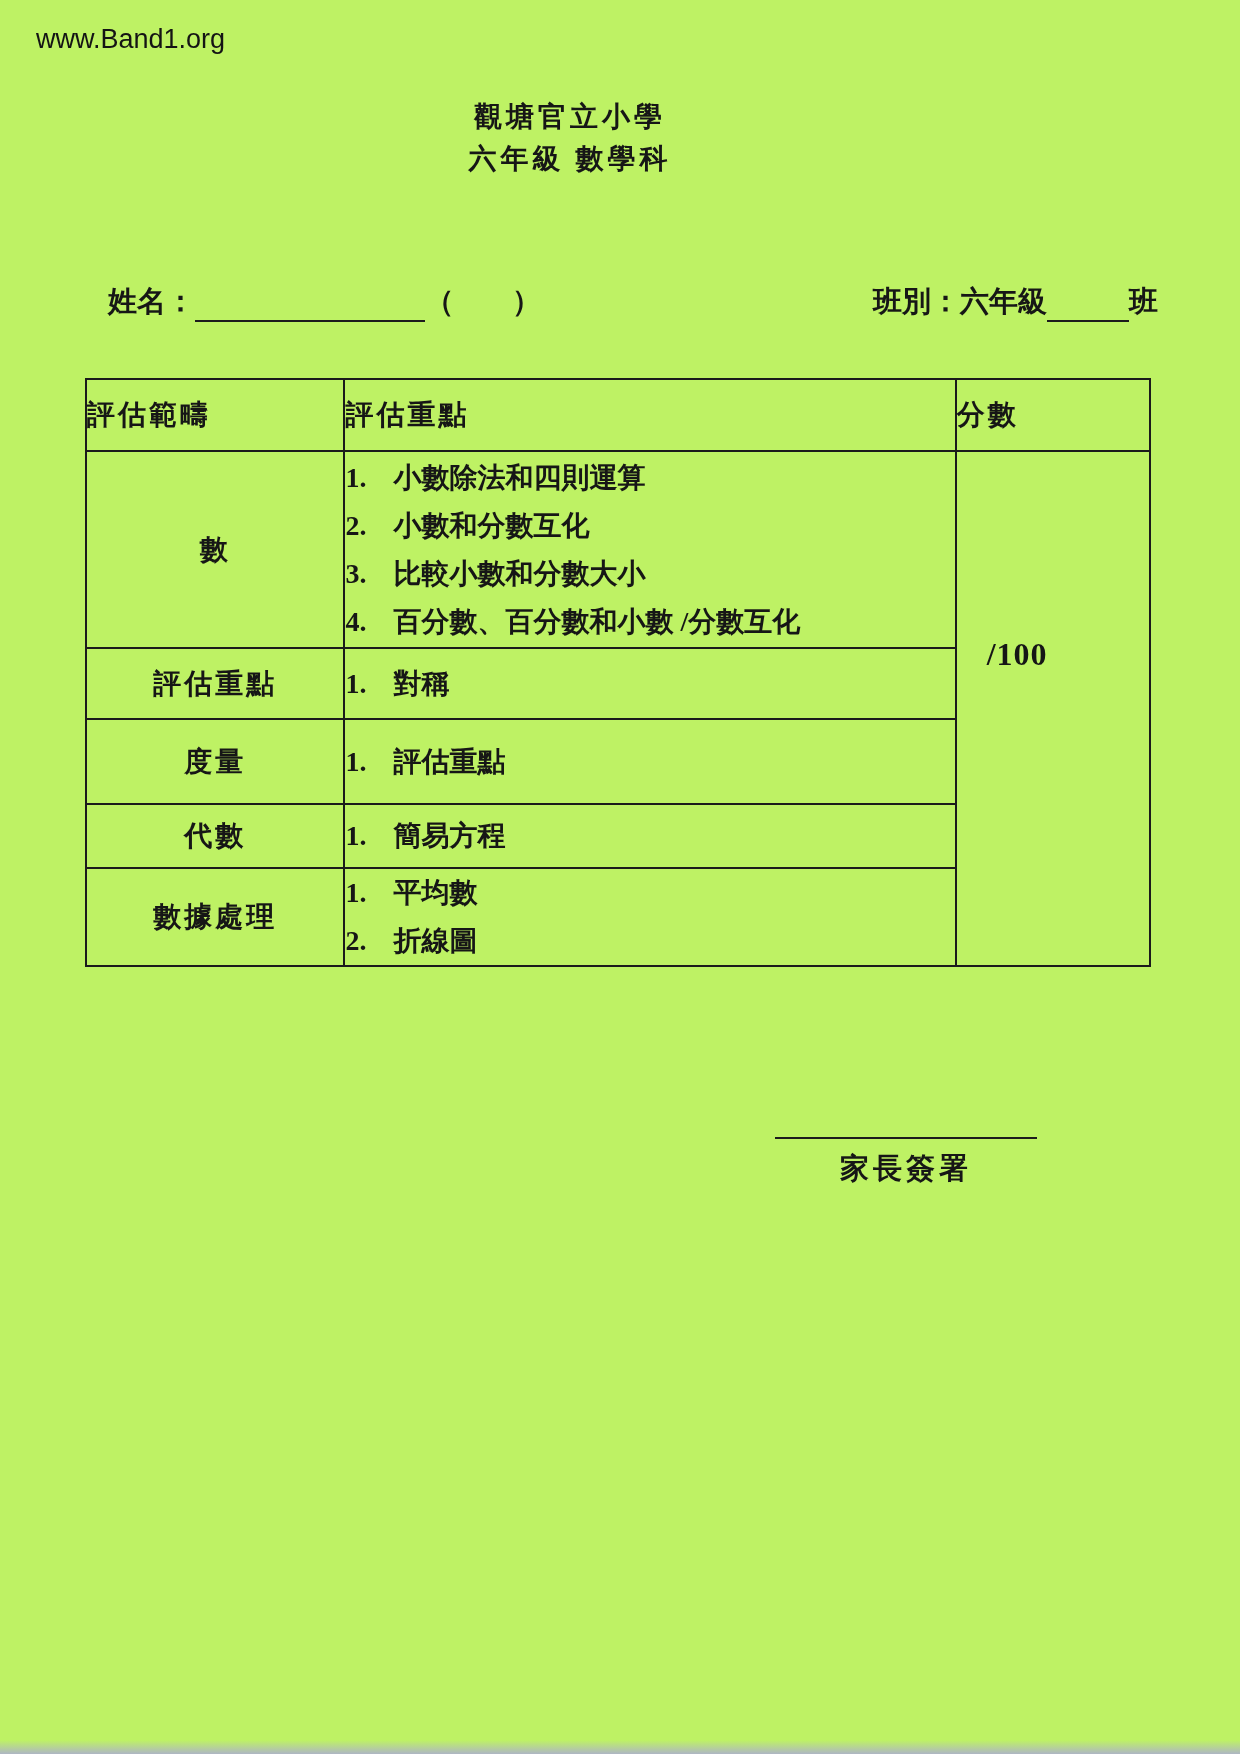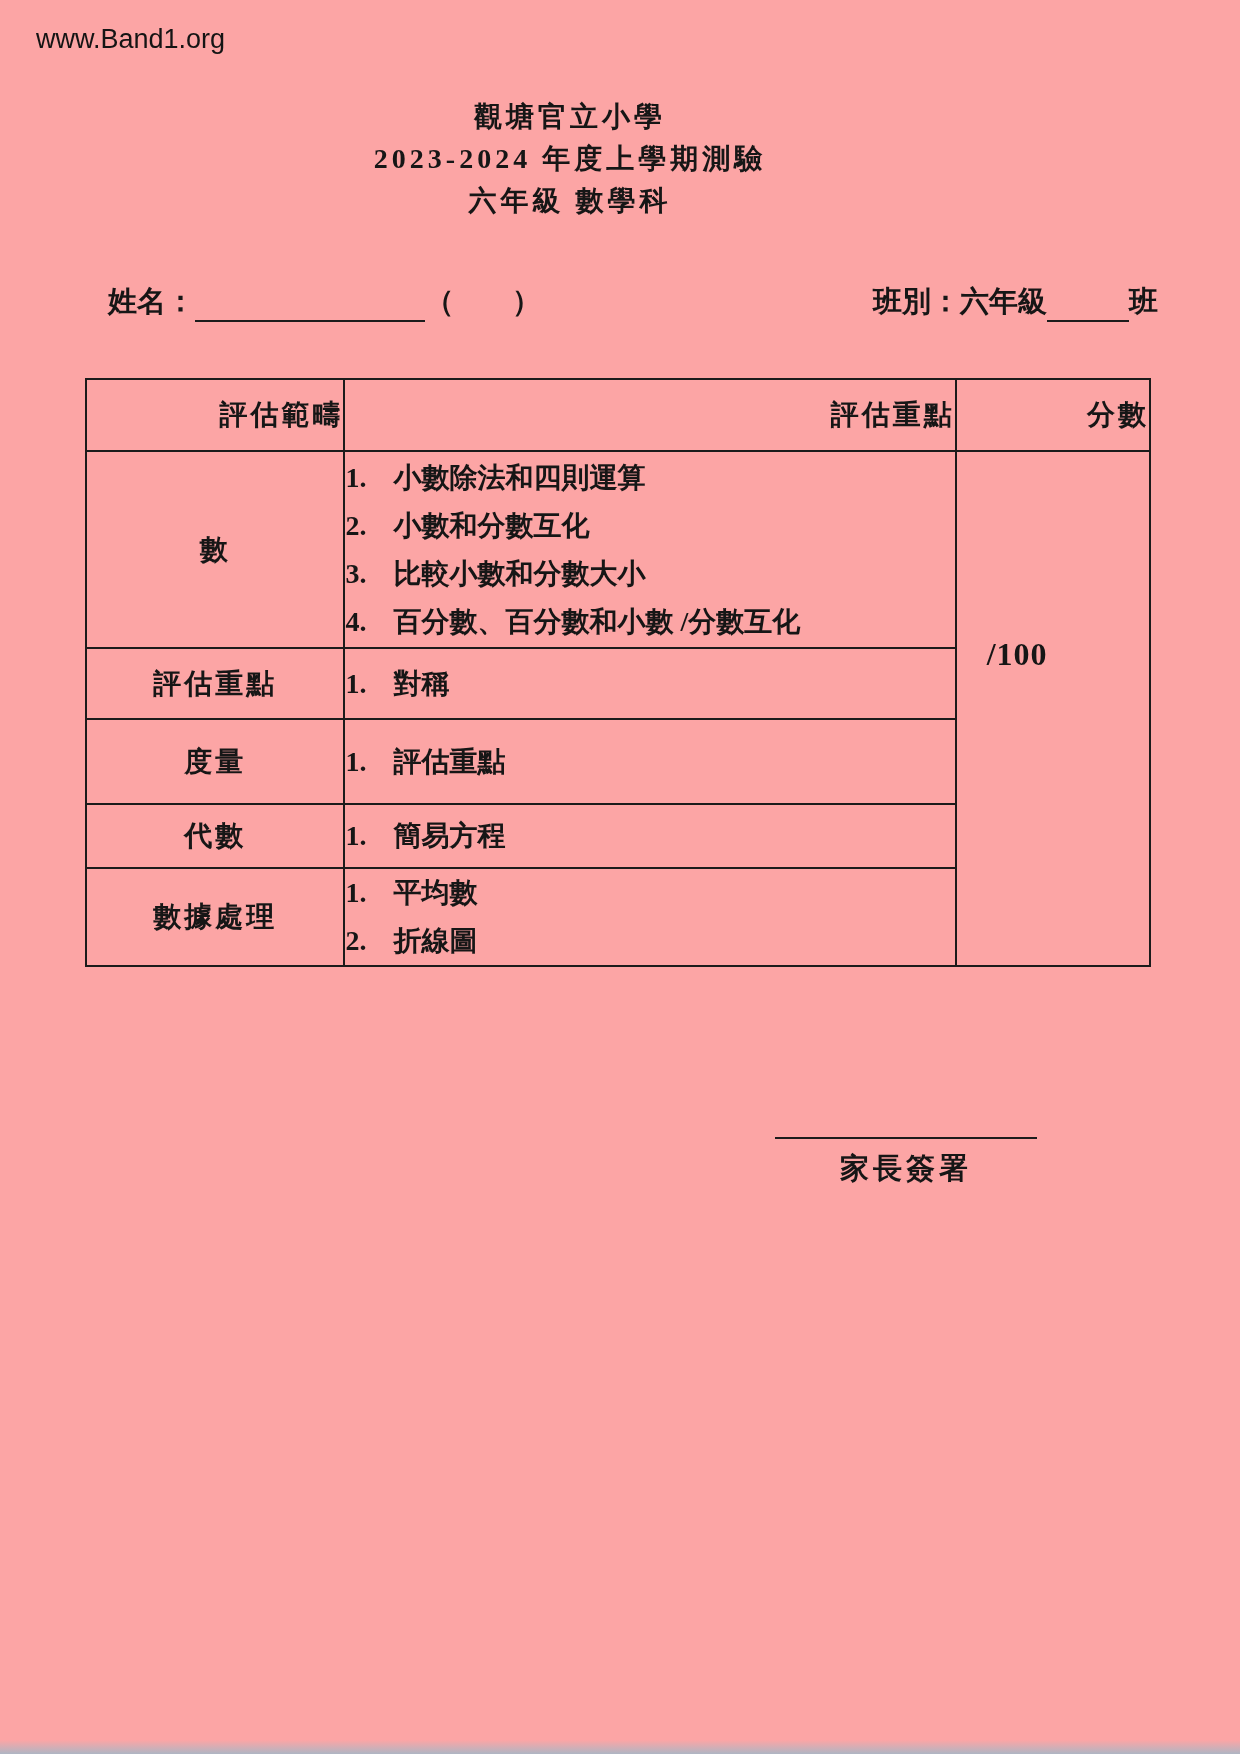--- a/index.html
+++ b/index.html
@@ -1,20 +1,20 @@
 <!DOCTYPE html>
 <html><head>
 <meta charset="utf-8">
 <style>
   html, body { margin: 0; padding: 0; background: #ffffff; }
   .page {
     position: relative;
     width: 1240px;
     height: 1754px;
-    background: #fca5a5;
+    background: #bef264;
     font-family: "Liberation Serif", "DejaVu Serif", serif;
     color: #161616;
     overflow: hidden;
   }
   
   .scan-edge {
     position: absolute;
     left: 0; right: 0; bottom: 0;
     height: 14px;
     background: linear-gradient(to bottom, rgba(255,255,255,0), #aeb6c4);
@@ -63,21 +63,21 @@
     border-collapse: collapse;
     table-layout: fixed;
     width: 1066px;
   }
   .assess-table th, .assess-table td {
     border: 2px solid #1b1b1b;
     font-size: 28px;
     font-weight: bold;
     padding: 0;
   }
-  .assess-table th { height: 70px; text-align: right; letter-spacing: 3px; }
+  .assess-table th { height: 70px; text-align: left; letter-spacing: 3px; }
   .col-domain { width: 258px; }
   .col-points { width: 610px; }
   .col-score  { width: 194px; }
   .domain-cell { text-align: center; vertical-align: middle; letter-spacing: 3px; }
   .points-cell { vertical-align: middle; padding-left: 16px; margin-top: 12px; }
   .point { line-height: 48px; white-space: nowrap; }
   .point .num { display: inline-block; width: 48px; }
   .score-cell { vertical-align: top; }
   .score-val {
     padding: 184px 0 0 30px;
@@ -100,21 +100,20 @@
 </style>
 </head>
 <body>
 
 <div class="page">
 
   <div class="watermark">www.Band1.org</div>
 
   <div class="titles">
     <div class="line">觀塘官立小學</div>
-    <div class="line">2023-2024 年度上學期測驗</div>
     <div class="line">六年級 數學科</div>
   </div>
 
   <div class="info-row">
     <div class="name-group">
       <span>姓名：</span><span class="blank name-blank"></span><span class="paren">（　　）</span>
     </div>
     <div class="class-group">
       <span>班別：六年級</span><span class="blank class-blank"></span><span>班</span>
     </div>

